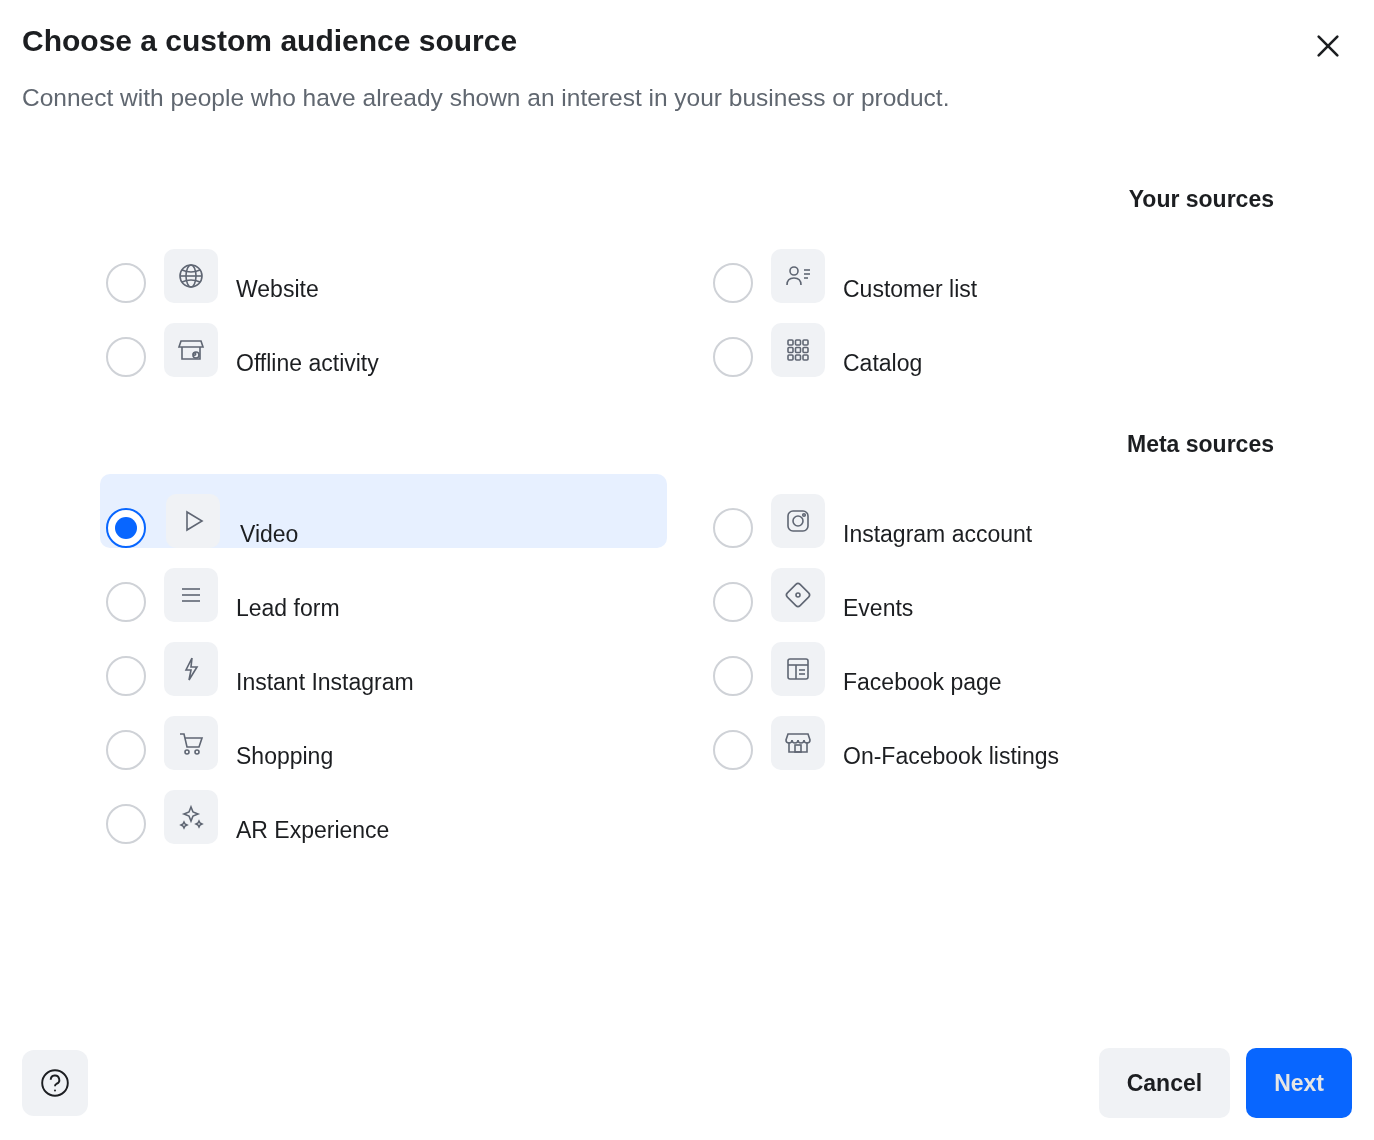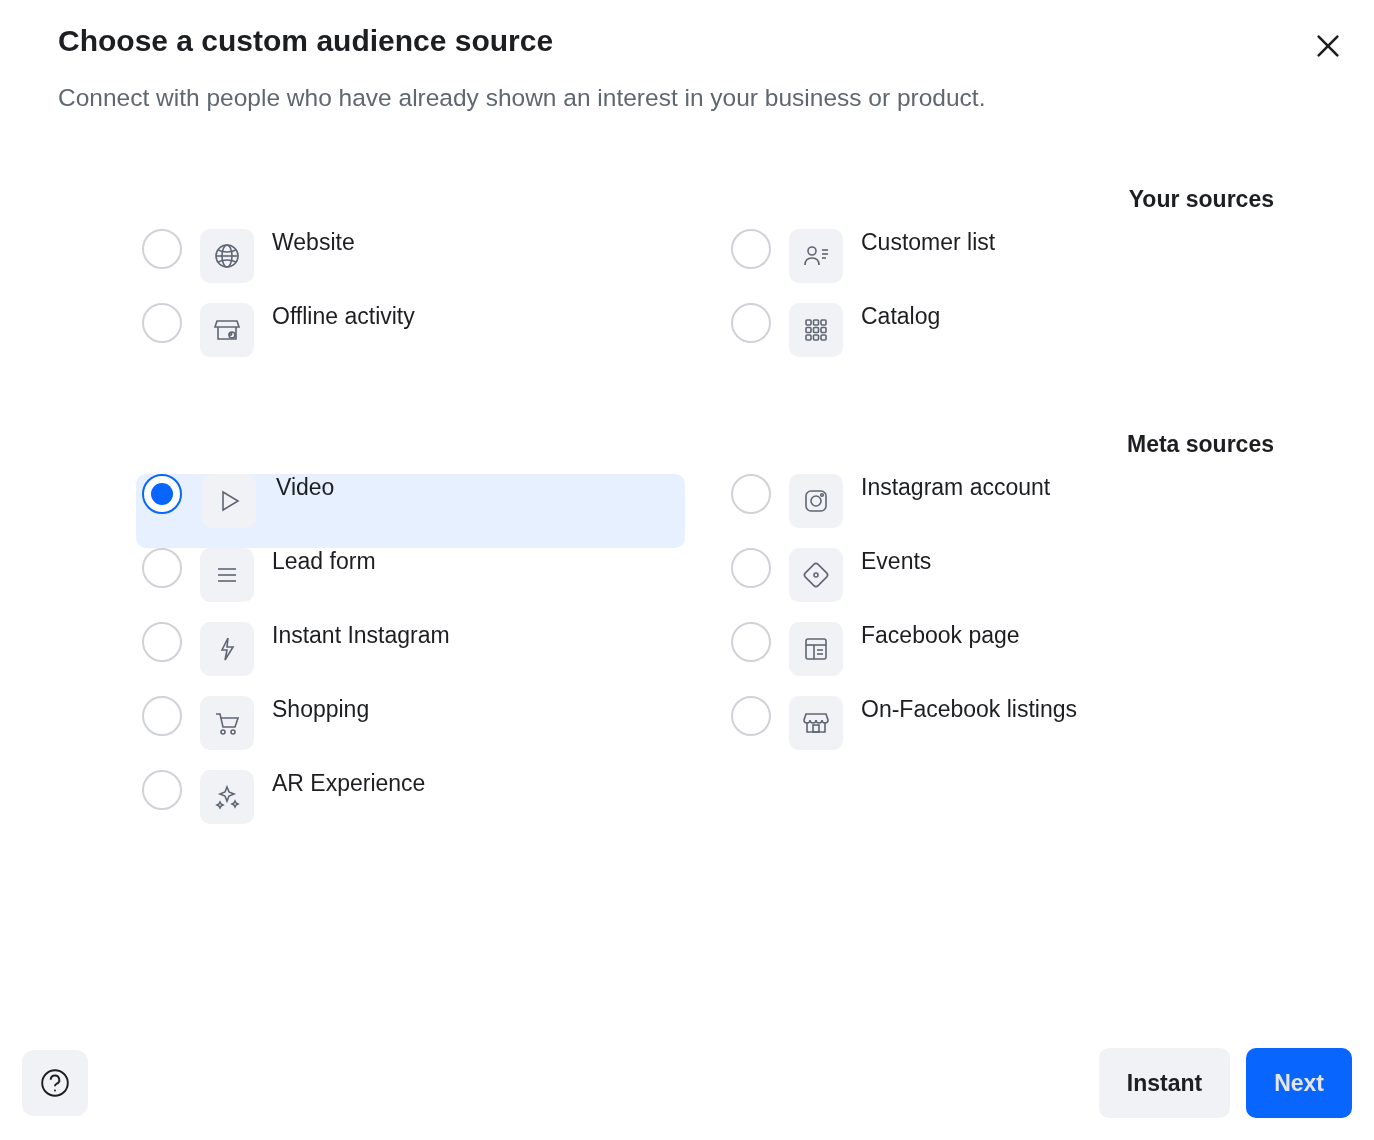--- a/index.html
+++ b/index.html
@@ -1,27 +1,27 @@
 <!DOCTYPE html>
 <html><head>
 <meta charset="utf-8">
 <style>
   * { box-sizing: border-box; }
   html, body { margin:0; padding:0; font-family: -apple-system, BlinkMacSystemFont, "Segoe UI", Helvetica, Arial, sans-serif; color:#1c1e21; background:#fff; }
-  .modal { width:1374px; height:1140px; position:relative;padding-left:36px; }
+  .modal { width:1374px; height:1140px; position:relative; }
   .header { padding:22px 26px 10px 22px; display:flex; justify-content:space-between; align-items:flex-start; }
   .titles { flex:1; }
   .title { font-size:30px; font-weight:700; line-height:1.25; }
   .subtitle { font-size:24.5px; color:#606770; margin-top:24px; }
   .close-btn { width:40px; height:40px; display:flex; align-items:center; justify-content:center; background:none; border:none; cursor:pointer; margin-top:4px; }
   .close-btn svg { width:28px; height:28px; stroke:#1c1e21; }
   .body { padding:40px 100px 20px 100px; }
   .section-title { font-size:23px; font-weight:700; margin:24px 0 16px 2px;text-align:right; }
   .grid { display:grid; grid-template-columns: 1fr 1fr; column-gap:40px; }
-  .option { display:flex; align-items:flex-start; gap:18px; height:74px; padding:0 14px 0 6px; border-radius:10px; cursor:pointer; }
+  .option { display:flex; align-items:flex-end; gap:18px; height:74px; padding:0 14px 0 6px; border-radius:10px; cursor:pointer; }
   .option.selected { background:#e7f0ff;gap:20px; }
   .radio { width:40px; height:40px; border-radius:50%; border:2.6px solid #cfd2d7; background:#fff; flex:0 0 auto; display:flex; align-items:center; justify-content:center; }
   .option.selected .radio { border-color:#0866ff; }
   .radio .dot { width:22px; height:22px; border-radius:50%; background:#0866ff; display:none; }
   .option.selected .radio .dot { display:block; }
   .icon-box { width:54px; height:54px; border-radius:10px; background:#f0f2f5; display:flex; align-items:center; justify-content:center; flex:0 0 auto; }
   .icon-box svg { width:30px; height:30px; stroke:#5f6673; fill:none; stroke-width:1.6; }
   .label { font-size:23px; font-weight:400; }
   .footer { position:absolute; left:0; right:0; bottom:0; padding:18px 22px 22px 22px; display:flex; align-items:center; justify-content:space-between; }
   .help-btn { width:66px; height:66px; border-radius:12px; background:#f0f2f5; display:flex; align-items:center; justify-content:center; border:none; cursor:pointer; }
@@ -265,18 +265,18 @@
 
   <div class="footer">
     <button class="help-btn">
       <svg viewBox="0 0 30 30">
           <circle cx="15" cy="15" r="12"></circle>
           <path d="M11 12 a4 4 0 1 1 5.5 3.7 c-1.2 .6-1.5 1.3-1.5 2.3"></path>
           <circle cx="15" cy="22" r="0.9" fill="#1c1e21" stroke="none"></circle>
         </svg>
     </button>
     <div class="footer-actions">
-      <button class="btn cancel">Instant</button>
+      <button class="btn cancel">Cancel</button>
       <button class="btn primary">Next</button>
     </div>
   </div>
 
 </div>
 
 </body></html>

